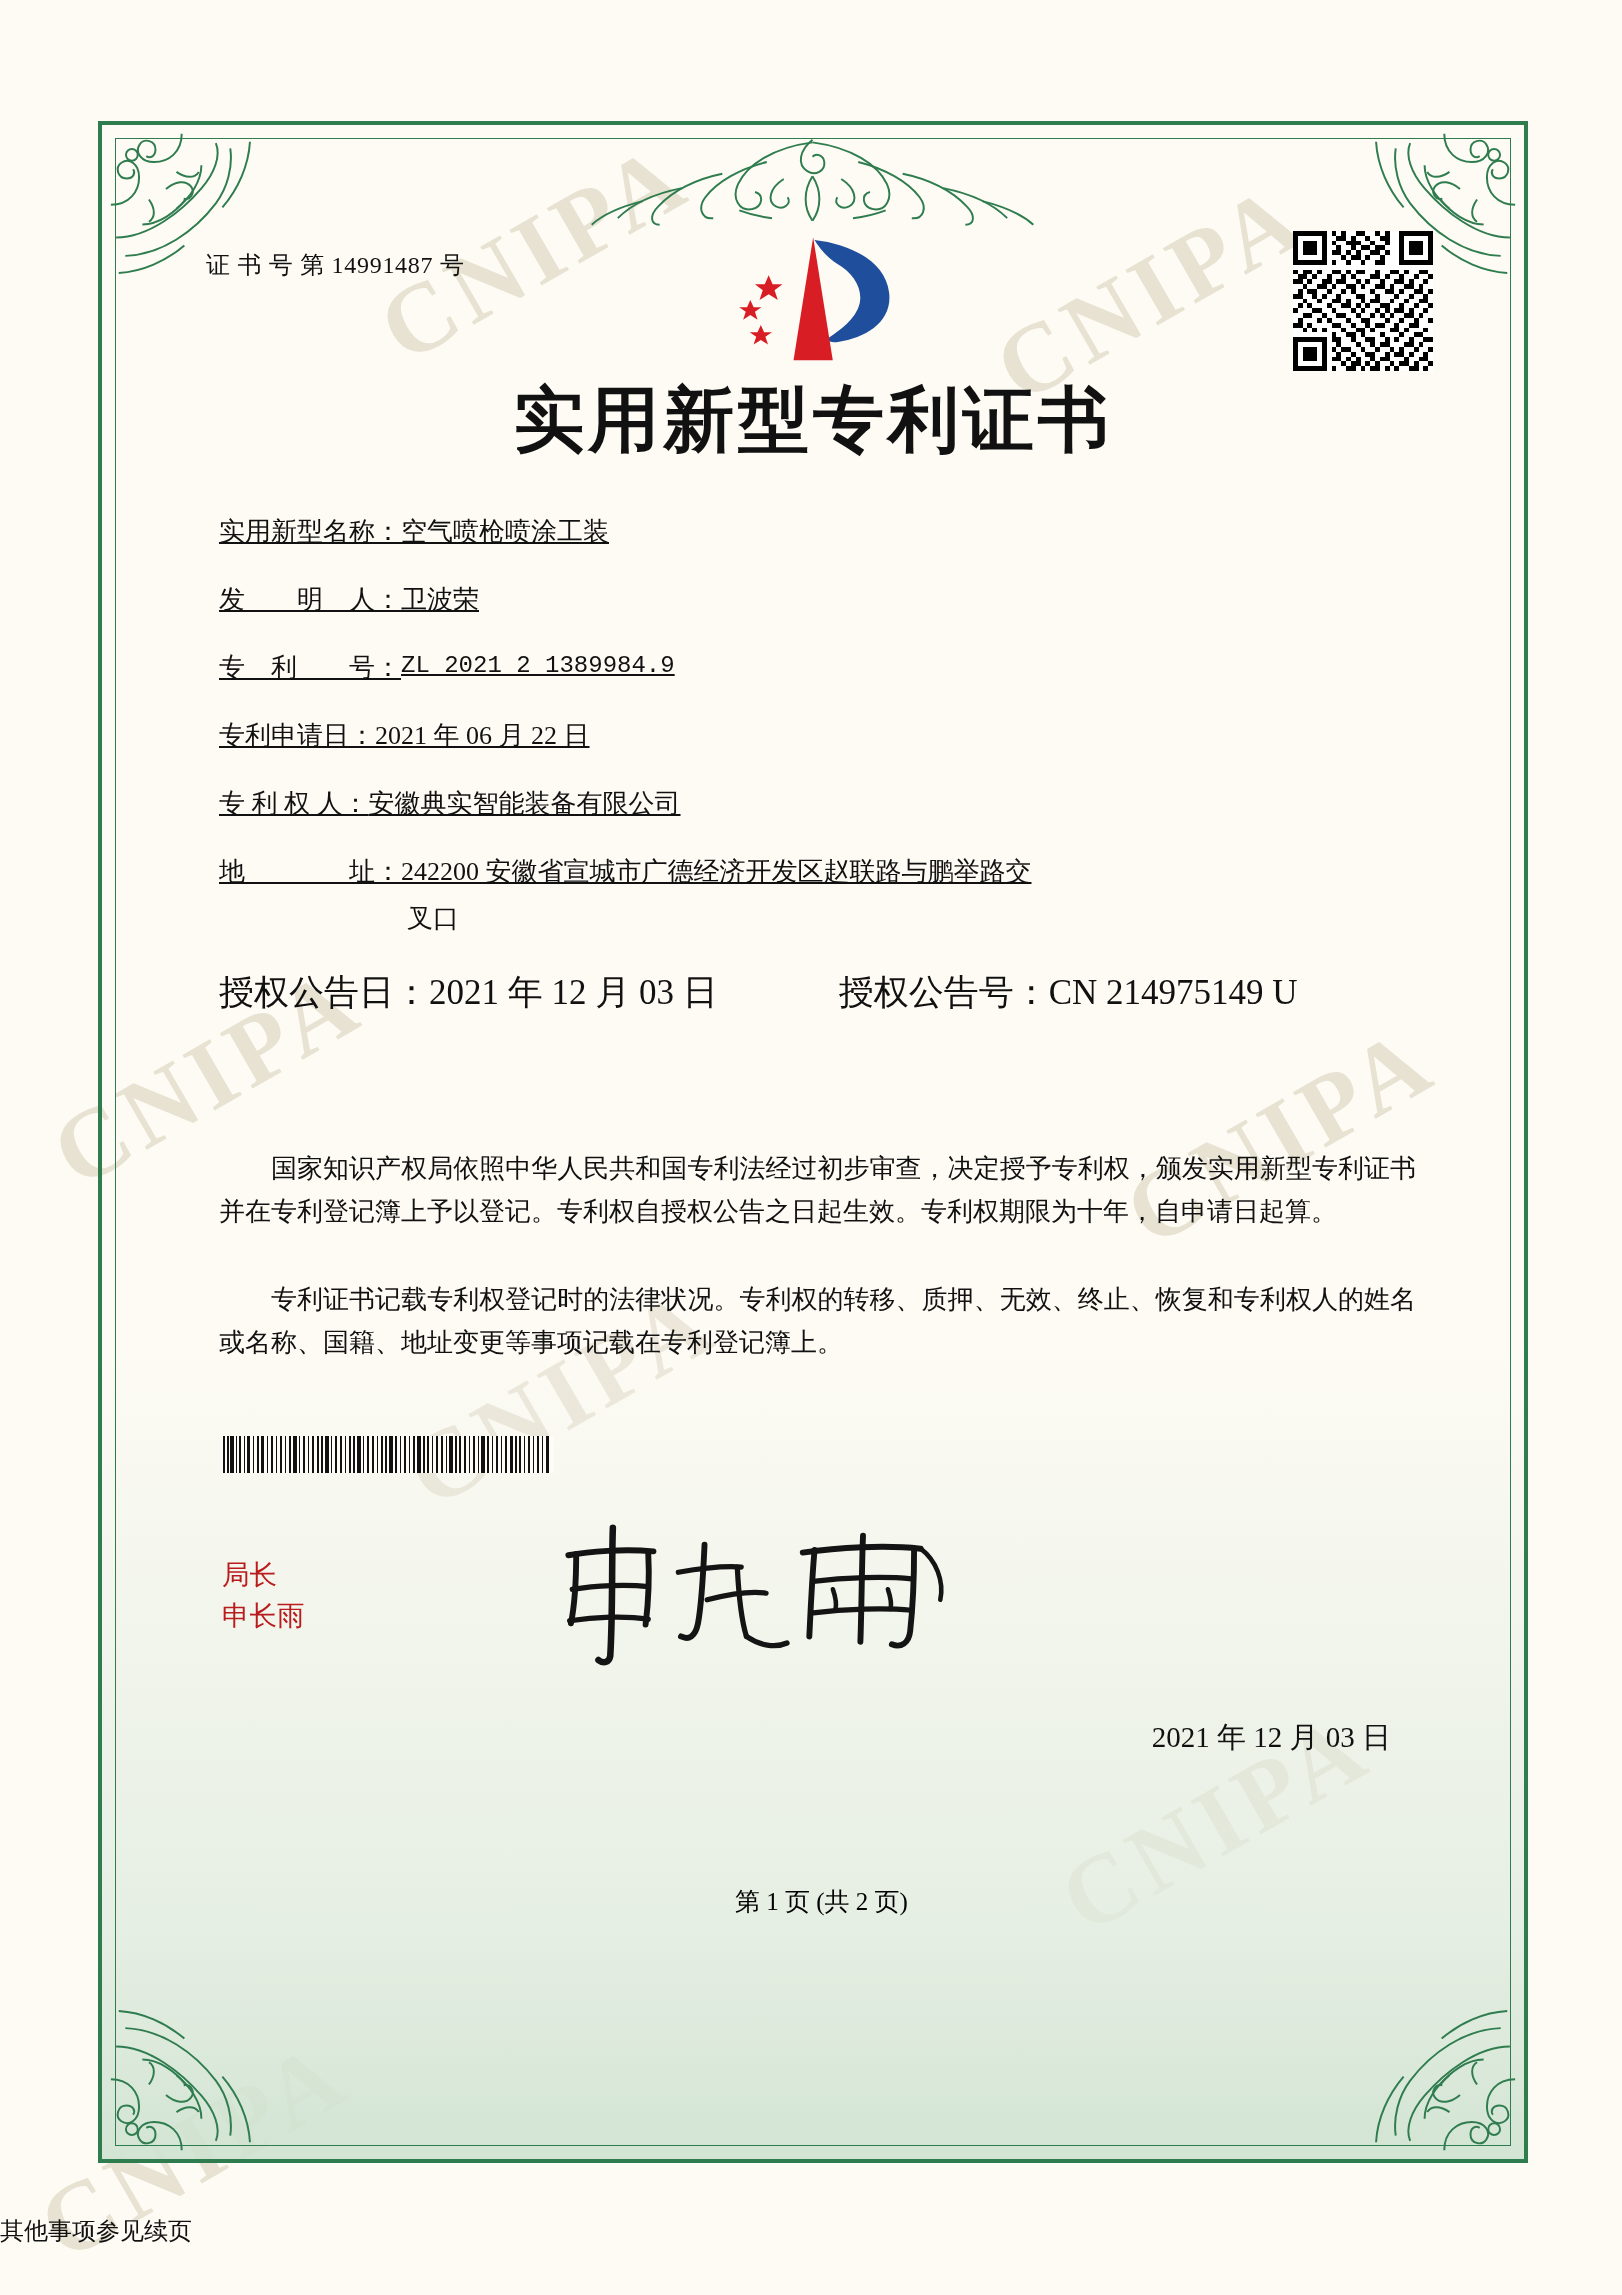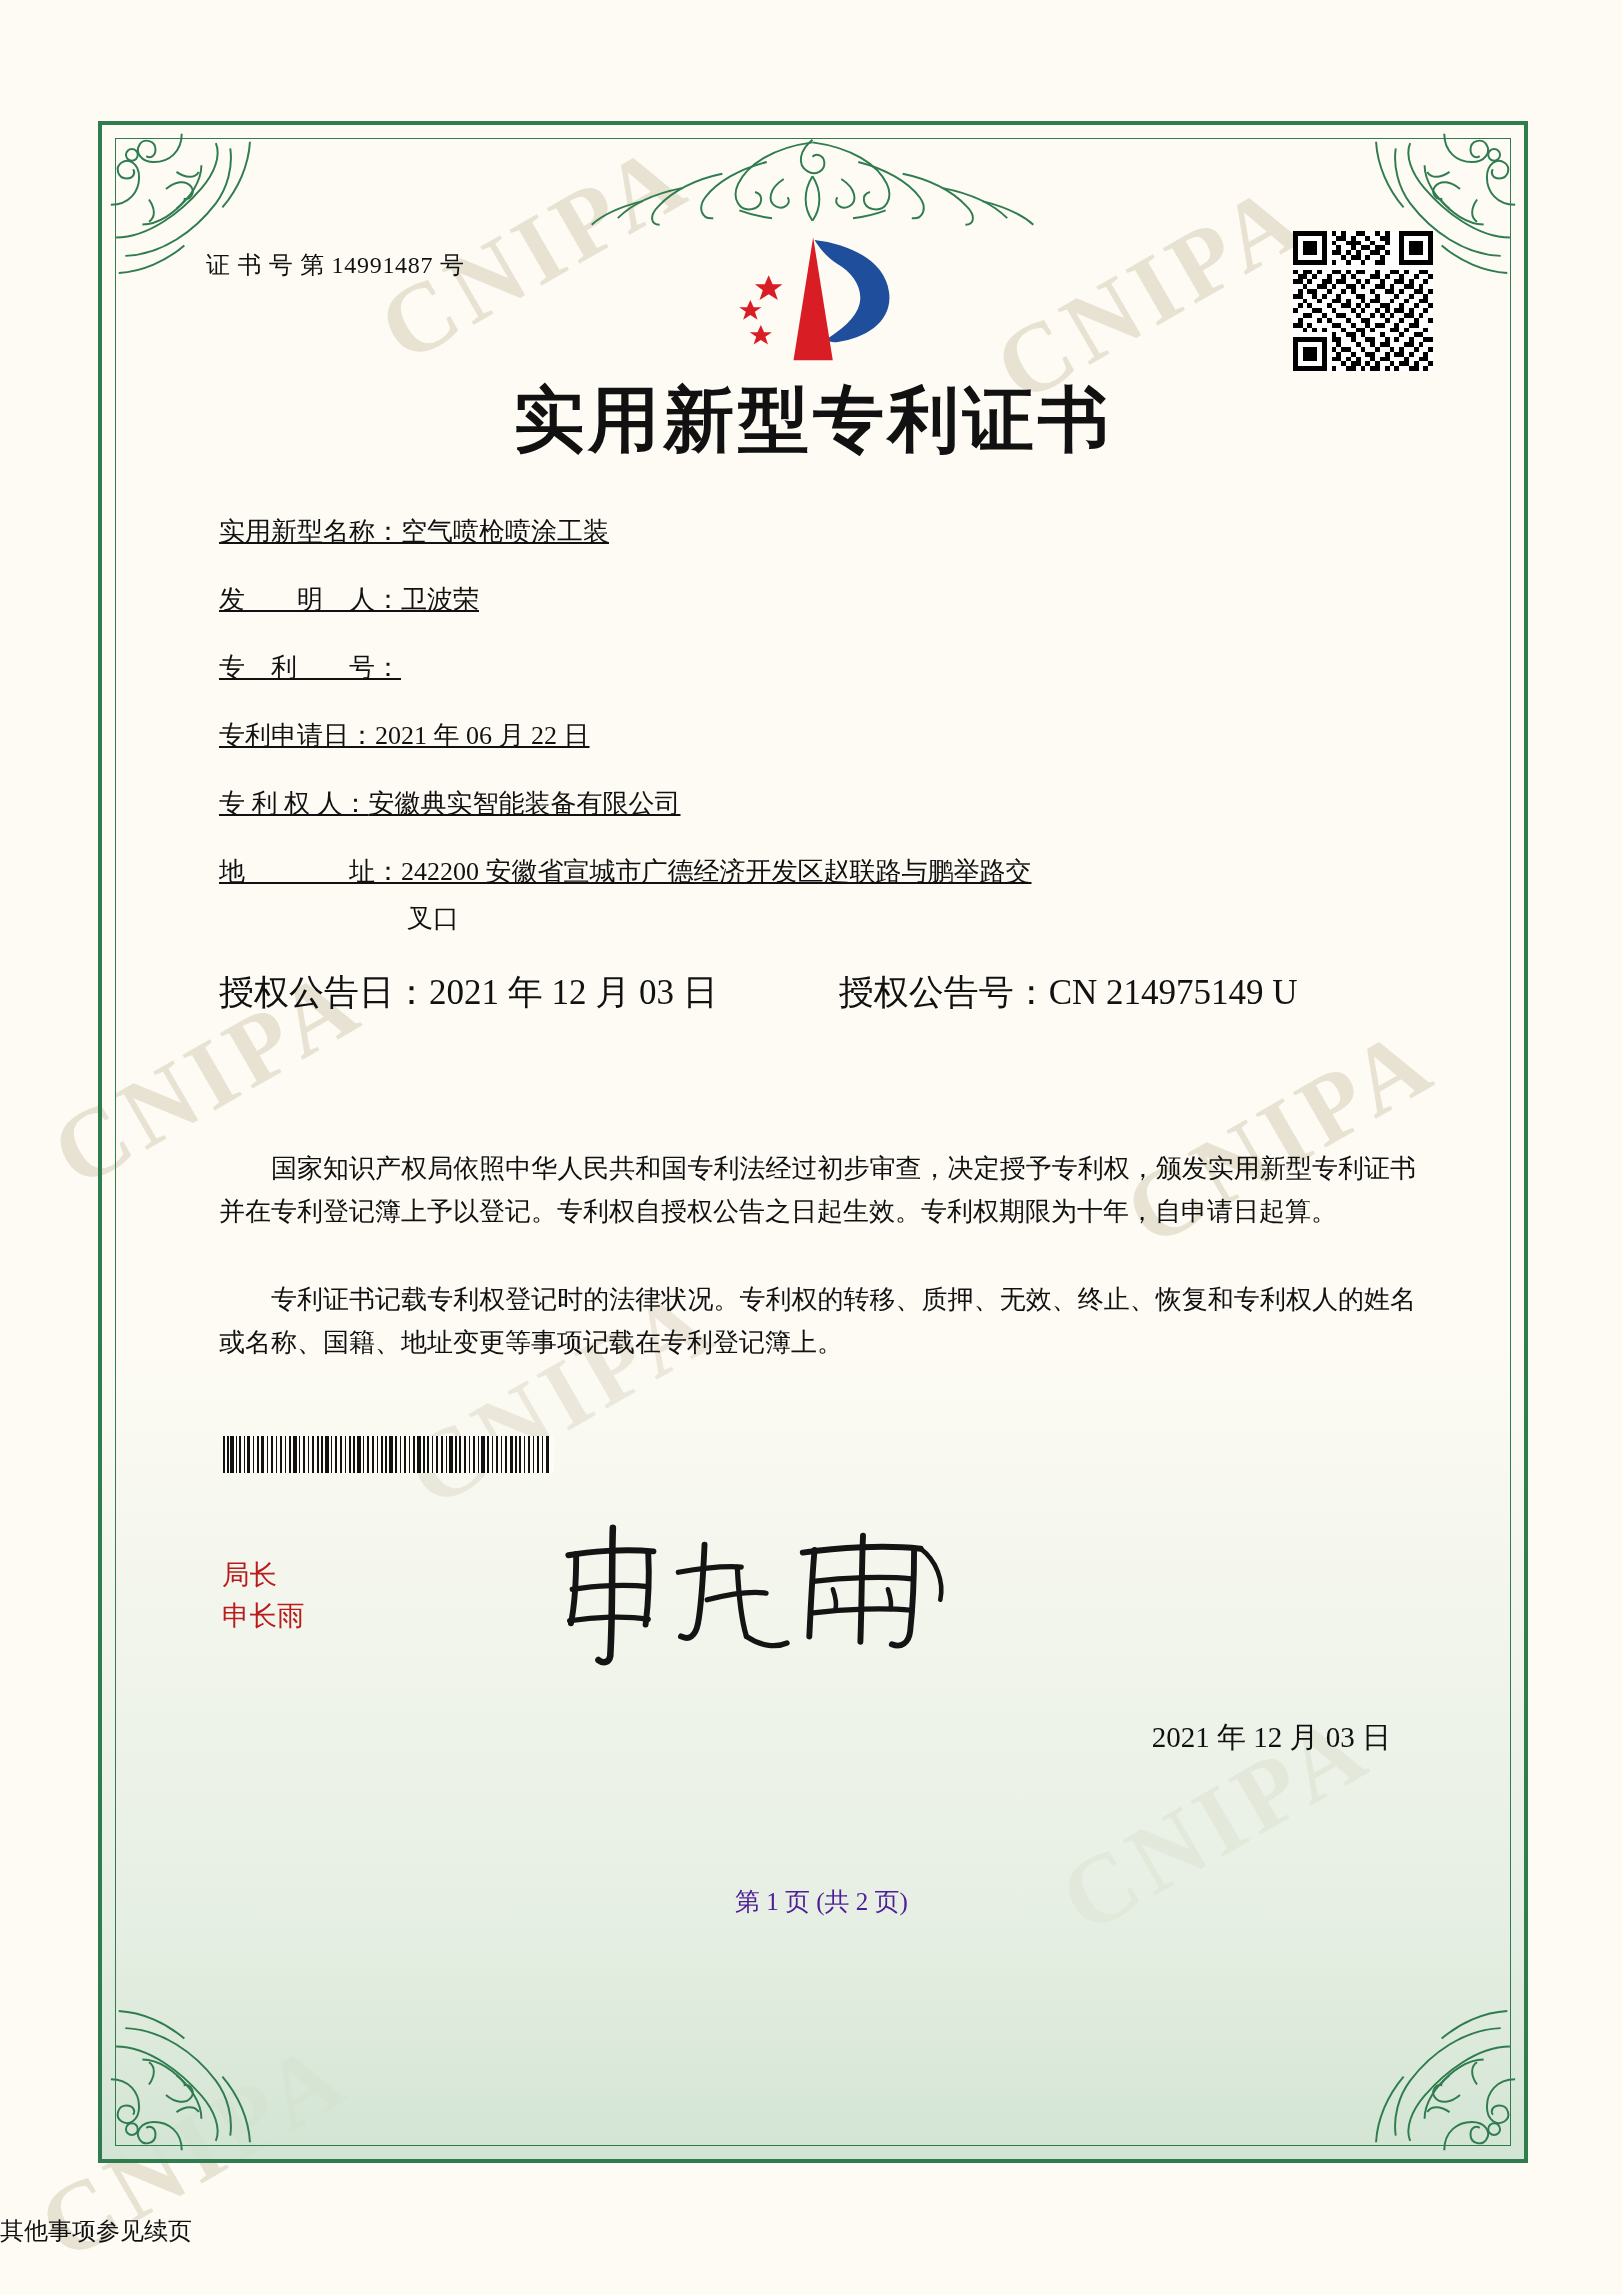--- a/index.html
+++ b/index.html
@@ -229,21 +229,21 @@
     font-size: 29px;
     color: #111;
   }
 
   .page-no {
     position: absolute;
     left: 17px; right: 0;
     top: 1764px;
     text-align: center;
     font-size: 25px;
-    color: #4c1d95;
+    color: #000000;
   }
 
   .footer-note {
     position: absolute;
     left: 0; right: 4px;
     top: 2215px;
     text-align: left;
     font-size: 24px;
     color: #111;
     z-index: 6;
@@ -617,20 +617,21 @@
         <span class="value">空气喷枪喷涂工装</span>
       </div>
 
       <div class="field">
         <span class="label">发　　明　人：</span>
         <span class="value">卫波荣</span>
       </div>
 
       <div class="field">
         <span class="label">专　利　　号：</span>
+        <span class="value mono">ZL 2021 2 1389984.9</span>
       </div>
 
       <div class="field">
         <span class="label">专利申请日：</span>
         <span class="value">2021 年 06 月 22 日</span>
       </div>
 
       <div class="field">
         <span class="label">专 利 权 人：</span>
         <span class="value">安徽典实智能装备有限公司</span>

